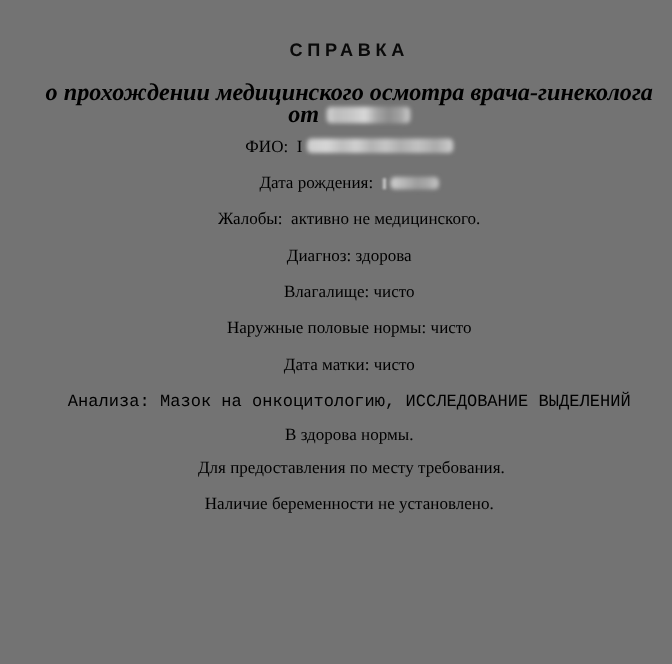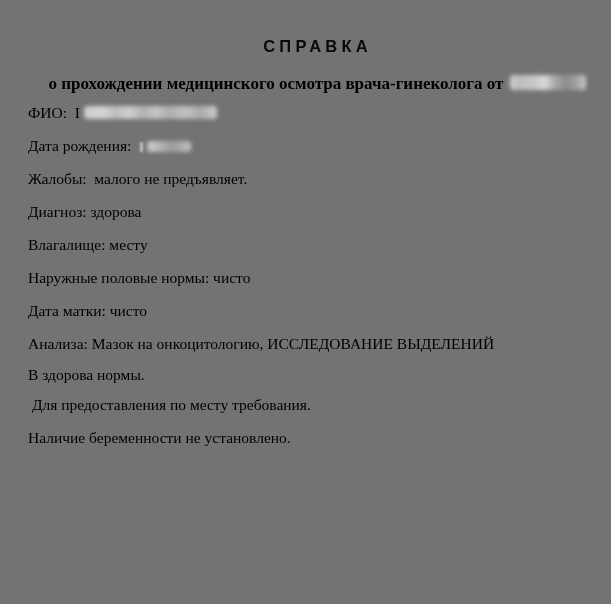--- a/index.html
+++ b/index.html
@@ -28,31 +28,33 @@
     font-weight: bold;
     font-size: 16.5px;
     line-height: 20px;
     letter-spacing: 4.2px;
     color: #0a0a0a;
   }
   .doc-subtitle {
     margin: 0 0 9px 0;
     text-align: center;
     font-weight: bold;
-    font-size: 17px;
+    font-size: 22px;
     line-height: 20.4px;
     white-space: pre-wrap;
+    font-style: italic;
   }
   .line {
     margin: 0 0 13px 0;
     font-size: 15.5px;
     line-height: 20px;
     white-space: pre-wrap;
+    text-align: center;
   }
-  .mb11 { margin-bottom: 11px; }
+  .mb11 { margin-bottom: 11px; font-family: Liberation Mono, monospace; }
   .mb10 { margin-bottom: 10px; }
   .mb64 { margin-bottom: 64px; }
   .redact {
     display: inline-block;
     border-radius: 4px;
     filter: blur(2px);
   }
   .redact-subtitle {
     width: 76px;
     height: 15px;
@@ -96,26 +98,26 @@
 <div class="page">
 
   <h1 class="doc-title">СПРАВКА</h1>
 
   <p class="doc-subtitle"><span>о прохождении медицинского осмотра врача-гинеколога от</span><span class="redact redact-subtitle"></span></p>
 
   <p class="line"><span>ФИО:  I</span><span class="redact redact-fio"></span></p>
 
   <p class="line"><span>Дата рождения: </span><span class="redact-tick"></span><span class="redact redact-date"></span></p>
 
-  <p class="line"><span>Жалобы:  малого не предъявляет.</span></p>
+  <p class="line"><span>Жалобы:  активно не медицинского.</span></p>
 
 
   <p class="line"><span>Диагноз: здорова</span></p>
 
-  <p class="line"><span>Влагалище: месту</span></p>
+  <p class="line"><span>Влагалище: чисто</span></p>
 
   <p class="line"><span>Наружные половые нормы: чисто</span></p>
 
   <p class="line"><span>Дата матки: чисто</span></p>
 
   <p class="line mb11"><span>Анализа: Мазок на онкоцитологию, ИССЛЕДОВАНИЕ ВЫДЕЛЕНИЙ</span></p>
 
 
   <p class="line mb10"><span>В здорова нормы.</span></p>
 

